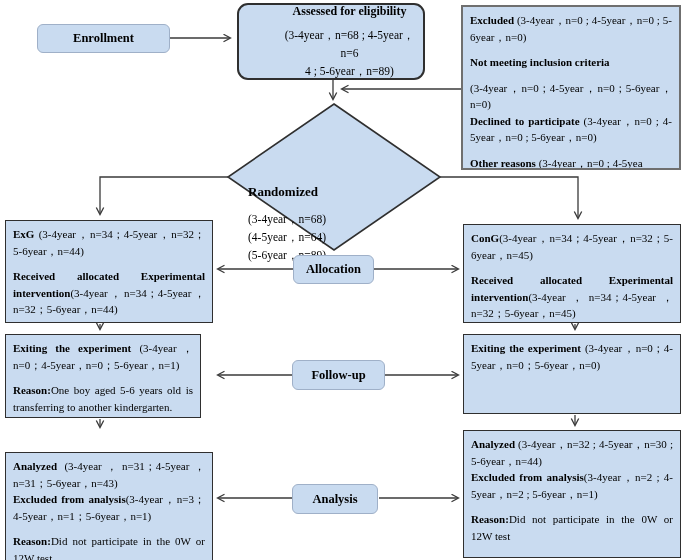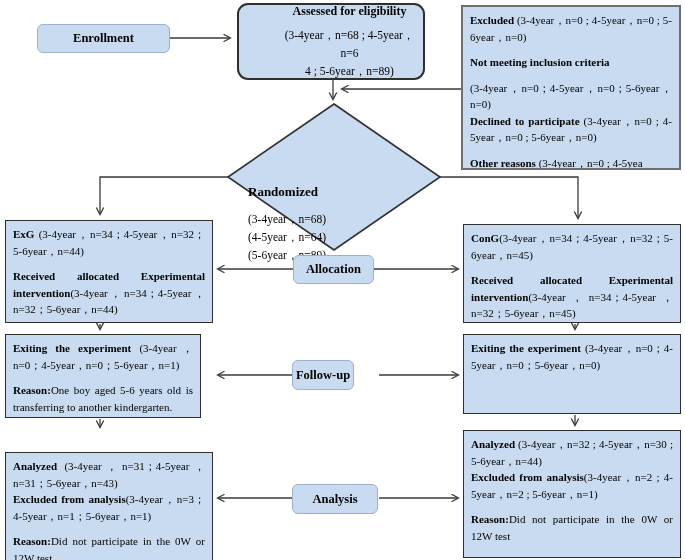--- a/index.html
+++ b/index.html
@@ -114,21 +114,21 @@
 
   <div class="node label-node" style="left:293px;top:255px;width:81px;height:29px;">
     <span>Allocation</span>
   </div>
 
   <div class="node" id="exiting-left" style="left:5px;top:334px;width:196px;height:84px;">
     <p><b>Exiting the experiment</b><span> (3-4year，n=0；4-5year，n=0；5-6year，n=1)</span></p>
     <p><b>Reason:</b><span>One boy aged 5-6 years old is transferring to another kindergarten.</span></p>
   </div>
 
-  <div class="node label-node" style="left:292px;top:360px;width:62px;height:30px;">
+  <div class="node label-node" style="left:292px;top:360px;width:93px;height:30px;">
     <span>Follow-up</span>
   </div>
 
   <div class="node" id="exiting-right" style="left:463px;top:334px;width:218px;height:80px;">
     <p><b>Exiting the experiment</b><span> (3-4year，n=0；4-5year，n=0；5-6year，n=0)</span></p>
   </div>
 
   <div class="node" id="analyzed-left" style="left:5px;top:452px;width:208px;height:112px;">
     <p class="tight"><b>Analyzed</b><span> (3-4year，n=31；4-5year，n=31；5-6year，n=43)</span></p>
     <p><b>Excluded from analysis</b><span>(3-4year，n=3；4-5year，n=1；5-6year，n=1)</span></p>

